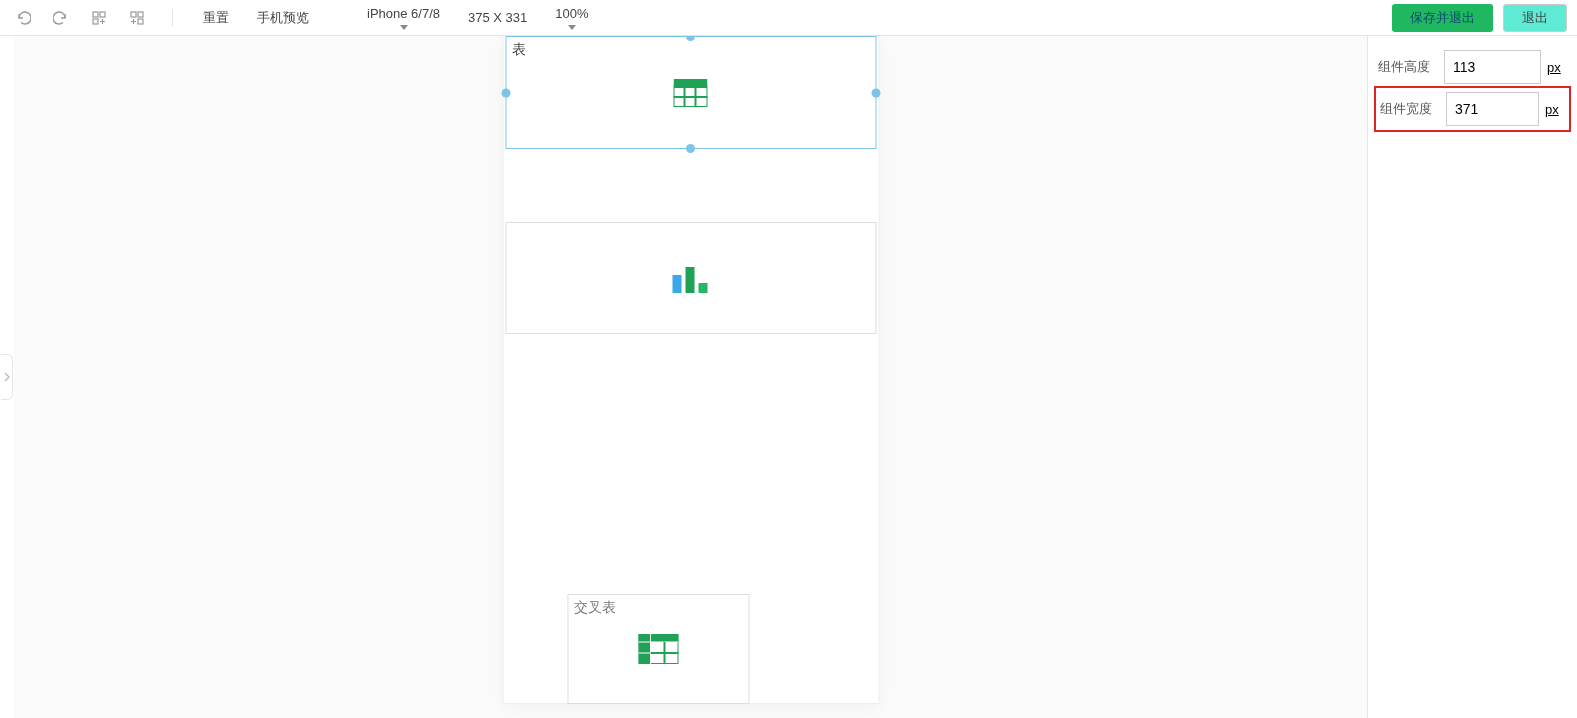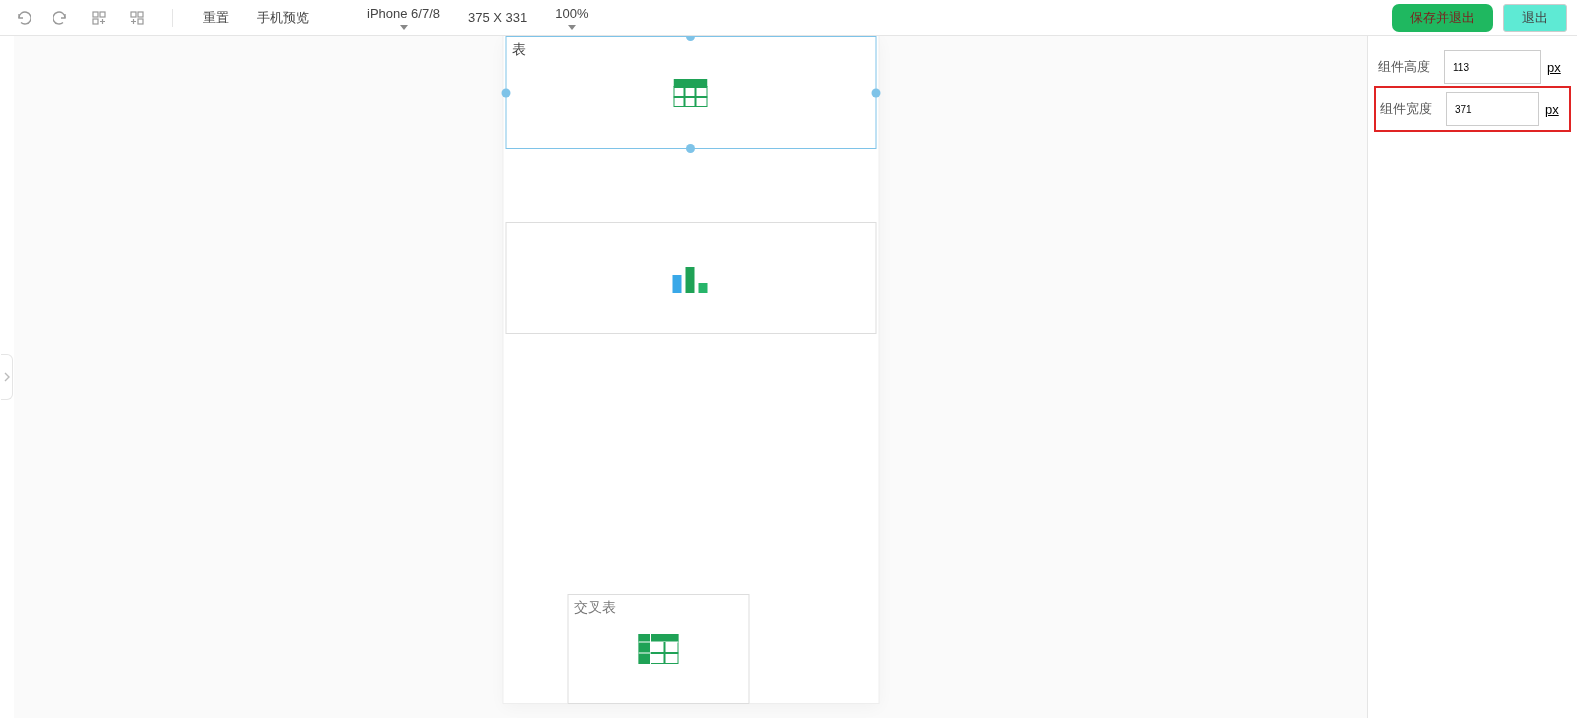--- a/index.html
+++ b/index.html
@@ -26,39 +26,39 @@
   .tb-btn{
     width:26px;height:26px;display:flex;align-items:center;justify-content:center;
     color:#888;border-radius:3px;cursor:pointer;
   }
   .tb-sep{width:1px;height:18px;background:var(--border);margin:0 10px;}
   .tb-text{padding:0 8px;color:#444;cursor:pointer;}
   .tb-select{display:flex;align-items:center;gap:4px;padding:0 8px;color:#444;cursor:pointer;flex-direction:column;}
   .chev{width:0;height:0;border-left:4px solid transparent;border-right:4px solid transparent;border-top:5px solid #888;}
   .toolbar-right{margin-left:auto;display:flex;gap:10px;}
   .btn{height:28px;padding:0 18px;display:flex;align-items:center;border-radius:3px;cursor:pointer;font-size:13px;}
-  .btn-primary{background:var(--green);color:#7f1d1d;border-radius:7px;}
+  .btn-primary{background:var(--green);color:#0c4a6e;}
   .btn-default{background:#5eead4;color:#444;border:1px solid #ccc;}
 
   
   .workspace{flex:1;display:flex;overflow:hidden;}
   .left-strip{width:14px;flex:0 0 14px;display:flex;align-items:center;justify-content:center;}
   .collapse-tab{
     width:12px;height:46px;border:1px solid var(--border);border-left:none;
     border-radius:0 6px 6px 0;background:#fff;display:flex;align-items:center;justify-content:center;
     color:#bbb;cursor:pointer;
   }
   .canvas-wrap{flex:1;position:relative;background:#fafafa;overflow:hidden;}
   .props{
     width:210px;flex:0 0 210px;border-left:1px solid var(--border);
     background:#fff;padding:14px 10px;display:flex;flex-direction:column;gap:8px;
   }
   .prop-row{display:flex;align-items:center;gap:6px;position:relative;}
   .prop-row label{flex:0 0 60px;color:#555;font-size:13px;}
-  .prop-row input{flex:1;height:26px;border:1px solid #ccc;padding:16px 8px;font-size:10px;min-width:0;}
+  .prop-row input{flex:1;height:26px;border:1px solid #ccc;padding:16px 8px;font-size:14px;min-width:0;}
   .prop-row .unit{flex:0 0 20px;color:#000000;text-align:left;text-decoration:underline;}
   .prop-row.highlight{outline:2px solid var(--red);outline-offset:2px;padding:2px;margin:-2px 0;}
 
   
   .phone{
     position:absolute;left:50%;top:0;transform:translateX(-50%);
     width:375px;min-height:667px;background:#fff;
     box-shadow:0 0 0 1px #eee, 0 4px 16px rgba(0,0,0,.04);
   }
   .widget{position:absolute;background:#fff;}

